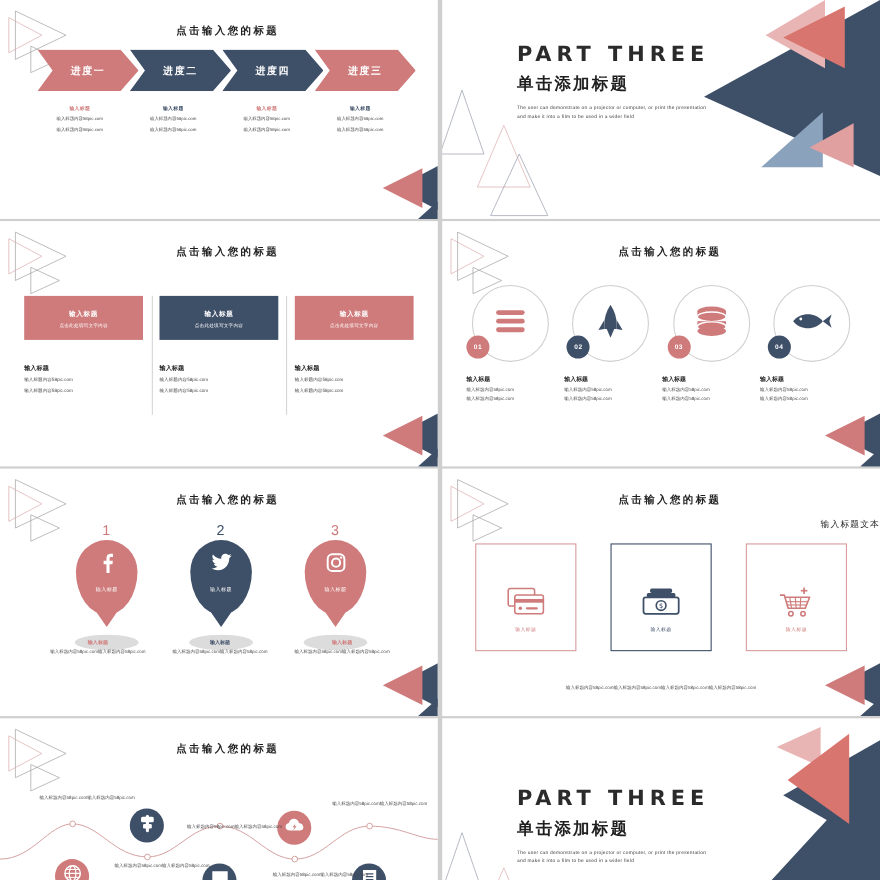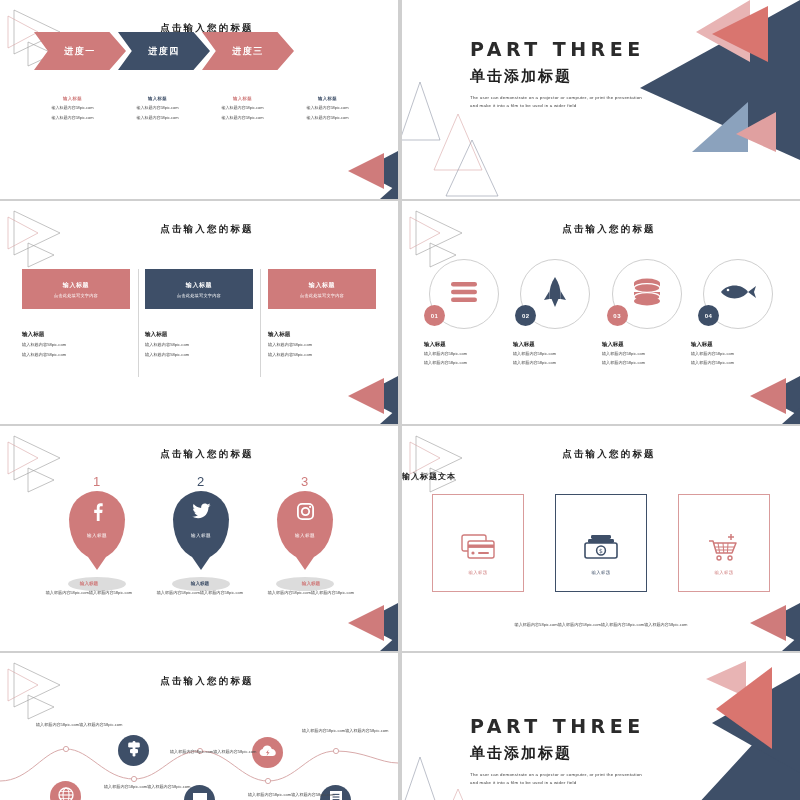--- a/index.html
+++ b/index.html
@@ -44,26 +44,26 @@
     width: 176px; letter-spacing: .25px;
   }
   .part-outline-tri { position: absolute; }
 
   
   .ctitle {
     position: absolute; top: 22px; left: 0; right: 0; text-align: center;
     font-size: 9.5px; font-weight: 700; color: #1f1f1f; letter-spacing: 2.2px; padding-left: 16px;
   }
   .csubtitle {
-    position: absolute; top: 45px; left: 0; right: 0; text-align: left;
-    font-size: 8px; font-weight: 700; color: #1f1f1f; letter-spacing: 1px;
-  }
-
-  
-  .chev-row { position: absolute; top: 32px; left: 34px; display: flex; }
+    position: absolute; top: 45px; left: 0; right: 0; text-align: right;
+    font-size: 8px; font-weight: 400; color: #1f1f1f; letter-spacing: 1px;
+  }
+
+  
+  .chev-row { position: absolute; top: 45px; left: 34px; display: flex; }
   .chev {
     position: relative; width: 92px; height: 38px;
     display: flex; align-items: center; justify-content: center;
     color: #fff; font-size: 9px; font-weight: 700; letter-spacing: 1.5px;
     margin-right: -8px;
   }
   .chev.first { clip-path: polygon(0 0, 82% 0, 100% 50%, 82% 100%, 0 100%, 15% 50%); }
   .chev.mid   { clip-path: polygon(0 0, 82% 0, 100% 50%, 82% 100%, 0 100%, 15% 50%); }
   .chev-red  { background: #cf7b7b; }
   .chev-navy { background: #3e4f68; }
@@ -181,20 +181,23 @@
         <polygon points="10,2 10,46 56,24" fill="none" stroke="#9a9a9a" stroke-width="0.6"></polygon>
         <polygon points="4,8 4,40 34,24" fill="none" stroke="#d9a6a6" stroke-width="0.6"></polygon>
         <polygon points="24,34 24,58 50,46" fill="none" stroke="#9a9a9a" stroke-width="0.6"></polygon>
       </svg>
     </div>
     <div class="ctitle">点击输入您的标题</div>
 
     <div class="chev-row">
       <div class="chev first chev-red">
         <span>进度一</span>
+      </div>
+      <div class="chev mid chev-navy">
+        <span>进度二</span>
       </div>
       <div class="chev mid chev-navy">
         <span>进度四</span>
       </div>
       <div class="chev mid chev-red">
         <span>进度三</span>
       </div>
     </div>
 
     <div class="chev-captions">

